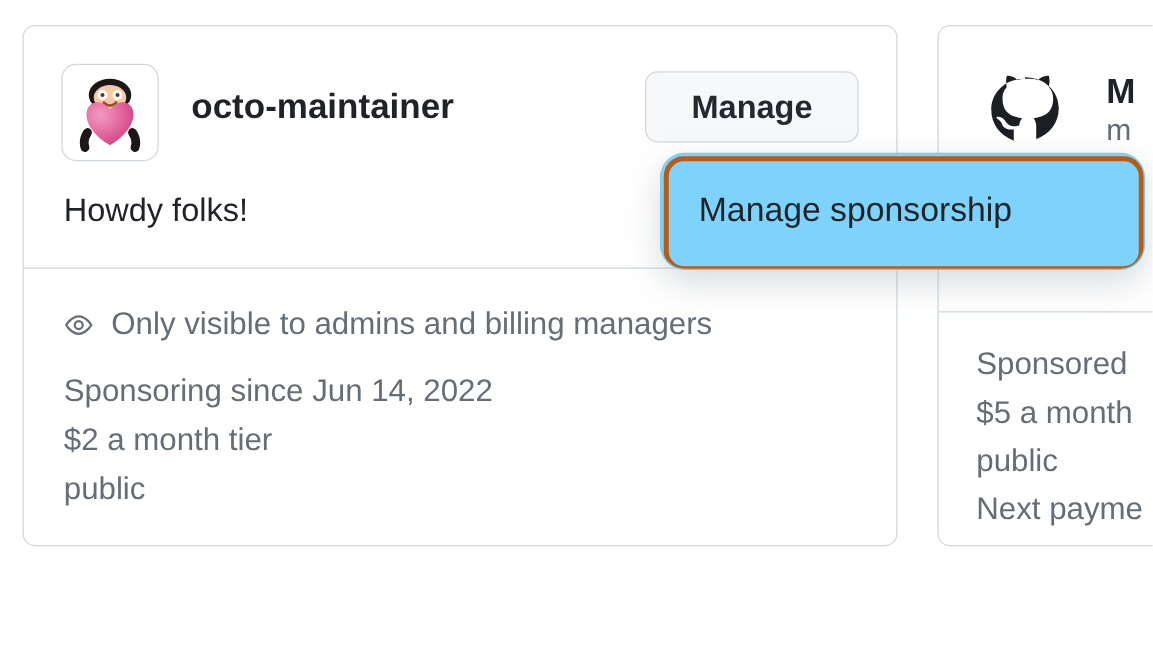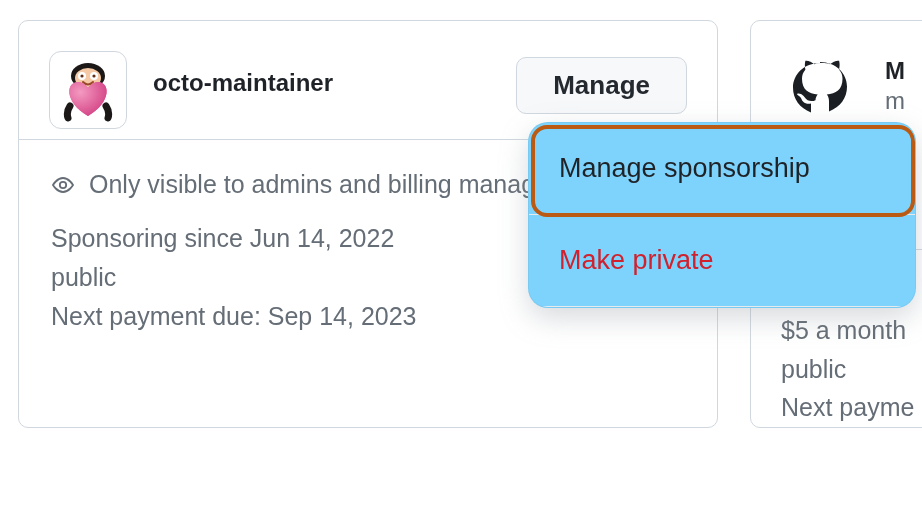--- a/index.html
+++ b/index.html
@@ -36,21 +36,21 @@
     width: 78px; height: 78px;
     border: 1.5px solid #d0d7de;
     border-radius: 12px;
     display: flex;
     align-items: center;
     justify-content: center;
     flex-shrink: 0;
     background: #ffffff;
   }
   .username {
-    font-size: 24px;
+    font-size: 28px;
     font-weight: 650;
     margin-left: 26px;
     margin-top: 18px;
   }
   .manage-btn {
     margin-left: auto;
     margin-top: 6px;
     background: #f6f8fa;
     border: 1.5px solid #d0d7de;
     border-radius: 10px;
@@ -168,34 +168,35 @@
                 </radialGradient>
               </defs>
               <path d="M14 48 Q10 54 12 60" stroke="#1b1817" stroke-width="7" fill="none" stroke-linecap="round"></path>
               <path d="M50 48 Q54 54 52 60" stroke="#1b1817" stroke-width="7" fill="none" stroke-linecap="round"></path>
             </svg>
           </span>
         </div>
         <div class="username">octo-maintainer</div>
         <button class="manage-btn">Manage</button>
       </div>
+      <div class="greeting">Howdy folks!</div>
       <div class="card-divider"></div>
       <div class="card-body">
         <div class="visibility-row">
           <span class="eye-icon">
             <svg width="24" height="24" viewBox="0 0 24 24">
               <path d="M12 5 C6 5 2 12 2 12 s4 7 10 7 s10-7 10-7 S18 5 12 5 Z" fill="none" stroke="#656d76" stroke-width="1.8"></path>
               <circle cx="12" cy="12" r="3.2" fill="none" stroke="#656d76" stroke-width="1.8"></circle>
             </svg>
           </span>
           <span>Only visible to admins and billing managers</span>
         </div>
         <div class="detail-line">Sponsoring since Jun 14, 2022</div>
+        <div class="detail-line">$2 a month tier</div>
         <div class="detail-line">public</div>
-        <div class="detail-line">Next payment due: Sep 14, 2023</div>
       </div>
     </div>
 
     <div class="card2">
       <div class="card-header" style="padding:30px 0 10px 30px;">
         <div class="avatar-wrap" style="border:none;">
           <span class="octocat">
             <svg width="72" height="72" viewBox="0 0 64 64">
               <circle cx="32" cy="32" r="30" fill="#ffffff"></circle>
               <path d="M32 8 c-14 0 -24 10 -24 22 c0 10 6 18 16 22 v-8 c-6 1 -8 -3 -8 -3 c-1 -3 -3 -4 -3 -4 c-3 -2 0 -2 0 -2 c3 0 5 3 5 3 c3 5 8 4 10 3 c0 -2 1 -4 2 -5 c-8 -1 -14 -4 -14 -14 c0 -3 1 -6 3 -8 c0 -1 -1 -4 0 -8 c0 0 3 -1 8 3 c2 -1 5 -1 7 -1 s5 0 7 1 c5 -4 8 -3 8 -3 c1 4 0 7 0 8 c2 2 3 5 3 8 c0 10 -6 13 -14 14 c1 1 2 3 2 6 v9 c10 -4 16 -12 16 -22 c0 -12 -10 -22 -24 -22 z" fill="#1b1f23"></path>
@@ -213,16 +214,15 @@
         <div class="detail-line">$5 a month</div>
         <div class="detail-line">public</div>
         <div class="detail-line">Next payme</div>
       </div>
     </div>
 
   </div>
 
   <div class="dropdown">
     <div class="dropdown-item">Manage sponsorship</div>
-    <div class="dropdown-item danger">Make private</div>
     <div class="dropdown-highlight"></div>
   </div>
 </div>
 
 </body></html>

